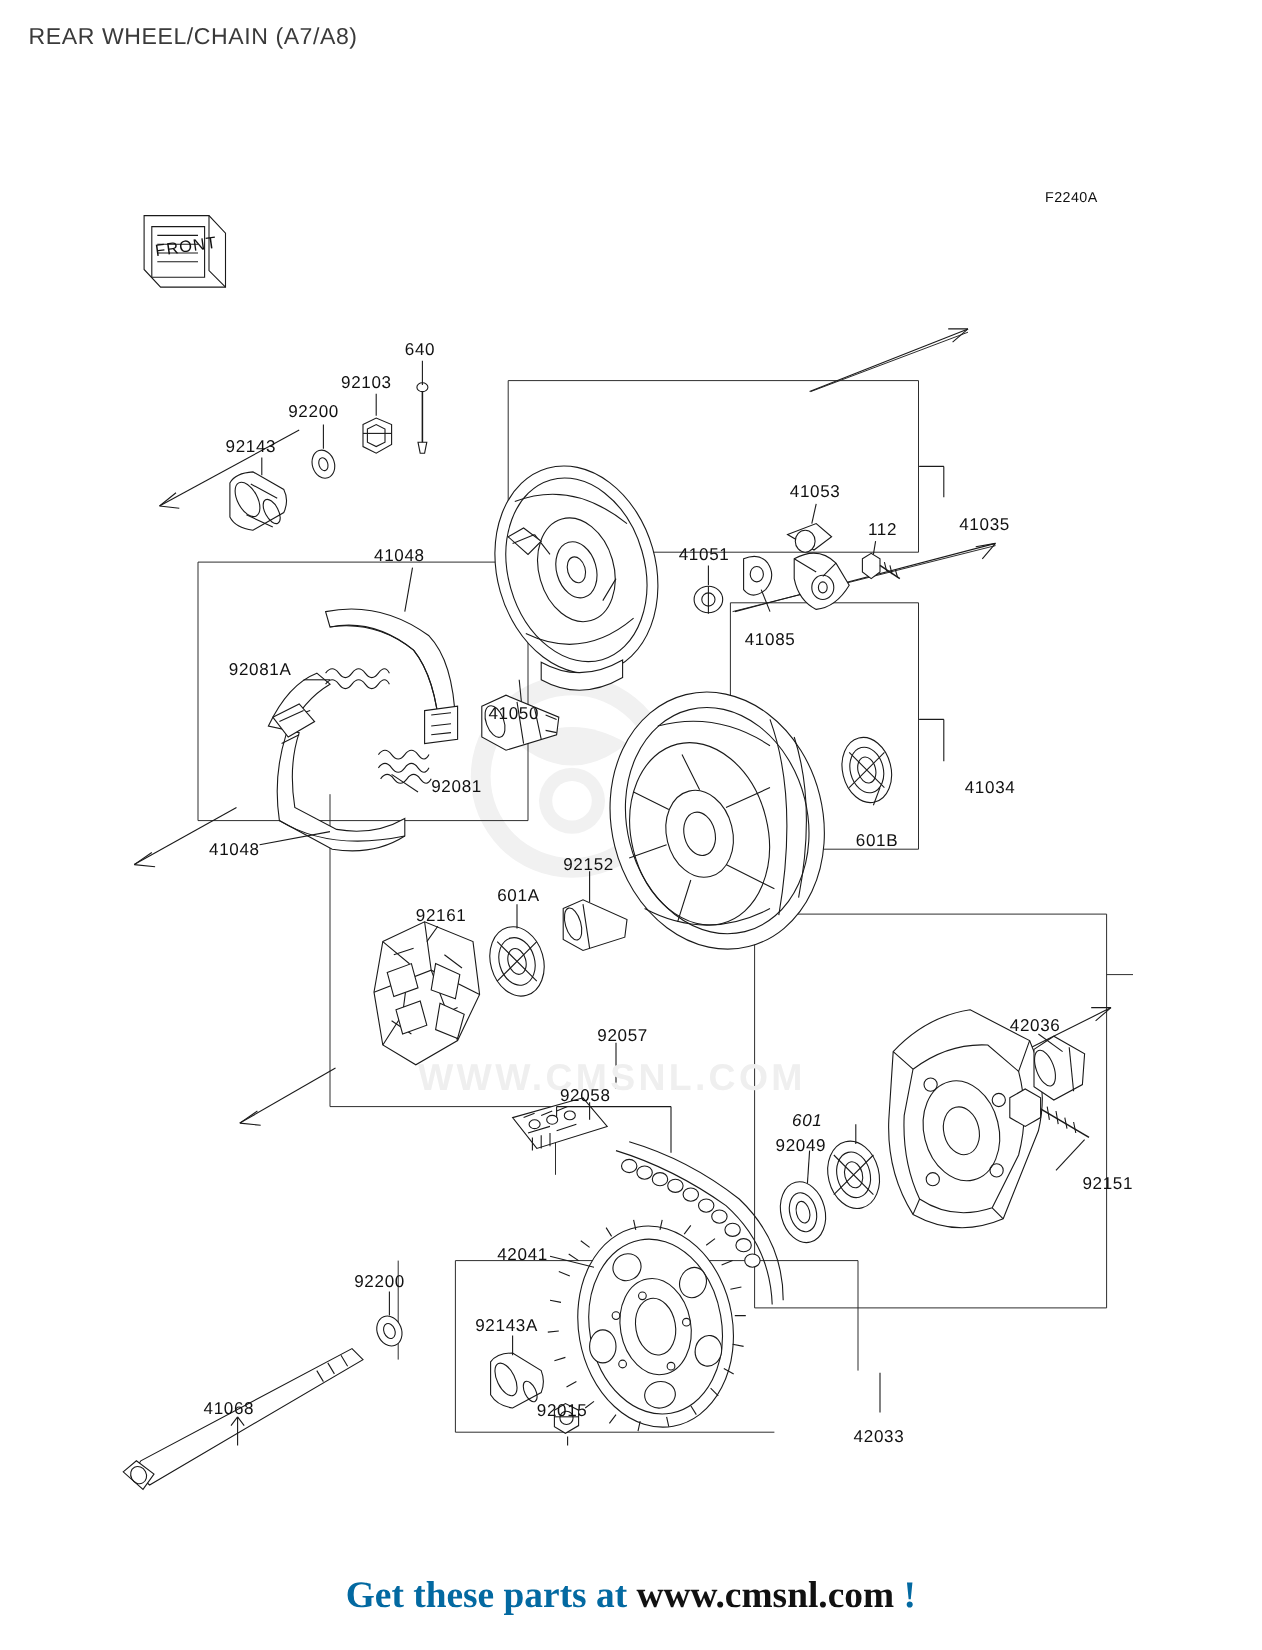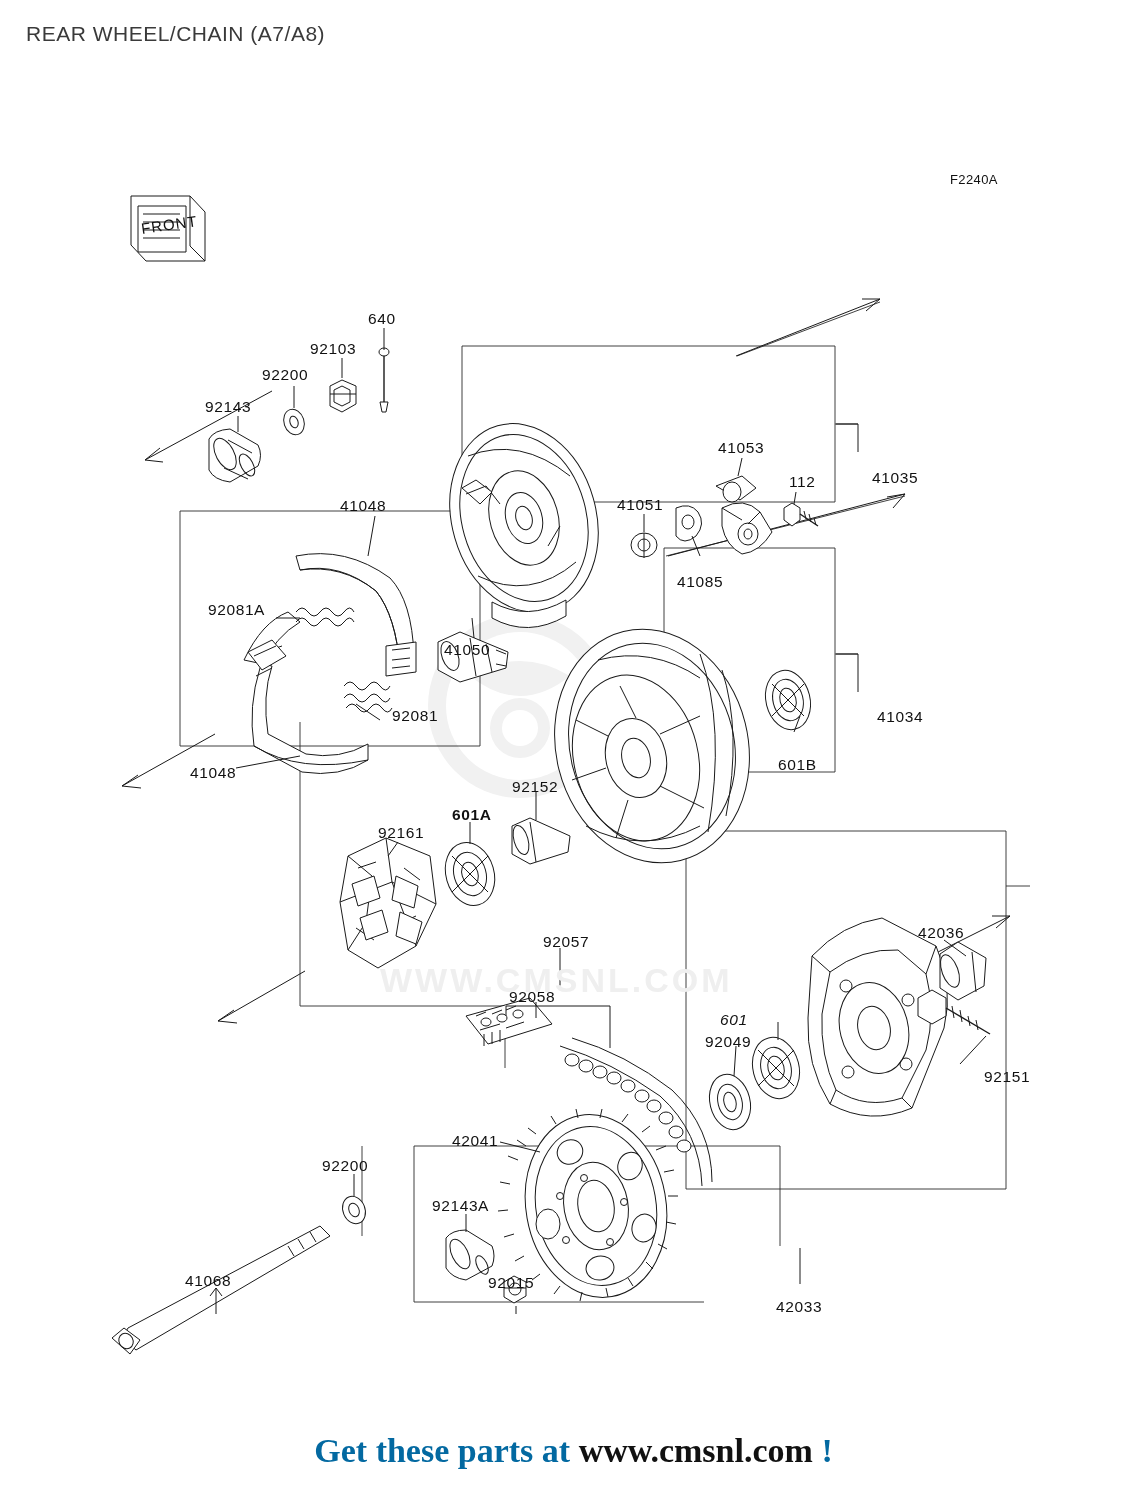--- a/index.html
+++ b/index.html
@@ -450,21 +450,21 @@
   <div class="lbl" style="left:340px;top:441px;">41048</div>
   <div class="lbl" style="left:617px;top:440px;">41051</div>
   <div class="lbl" style="left:677px;top:517px;">41085</div>
   <div class="lbl" style="left:208px;top:545px;">92081A</div>
   <div class="lbl" style="left:444px;top:545px;margin-top:40px;">41050</div>
   <div class="lbl" style="left:877px;top:652px;">41034</div>
   <div class="lbl" style="left:392px;top:651px;">92081</div>
   <div class="lbl" style="left:778px;top:700px;">601B</div>
   <div class="lbl" style="left:190px;top:708px;">41048</div>
   <div class="lbl" style="left:512px;top:722px;">92152</div>
-  <div class="lbl" style="left:452px;top:750px;font-weight:bold;">601A</div>
+  <div class="lbl" style="left:452px;top:750px;">601A</div>
   <div class="lbl" style="left:378px;top:768px;">92161</div>
   <div class="lbl" style="left:918px;top:868px;">42036</div>
   <div class="lbl" style="left:543px;top:877px;">92057</div>
   <div class="lbl" style="left:509px;top:932px;">92058</div>
   <div class="lbl" style="left:720px;top:955px;font-style:italic;">601</div>
   <div class="lbl" style="left:705px;top:977px;">92049</div>
   <div class="lbl" style="left:944px;top:1012px;margin-left:40px;">92151</div>
   <div class="lbl" style="left:452px;top:1076px;">42041</div>
   <div class="lbl" style="left:322px;top:1101px;">92200</div>
   <div class="lbl" style="left:432px;top:1141px;">92143A</div>

